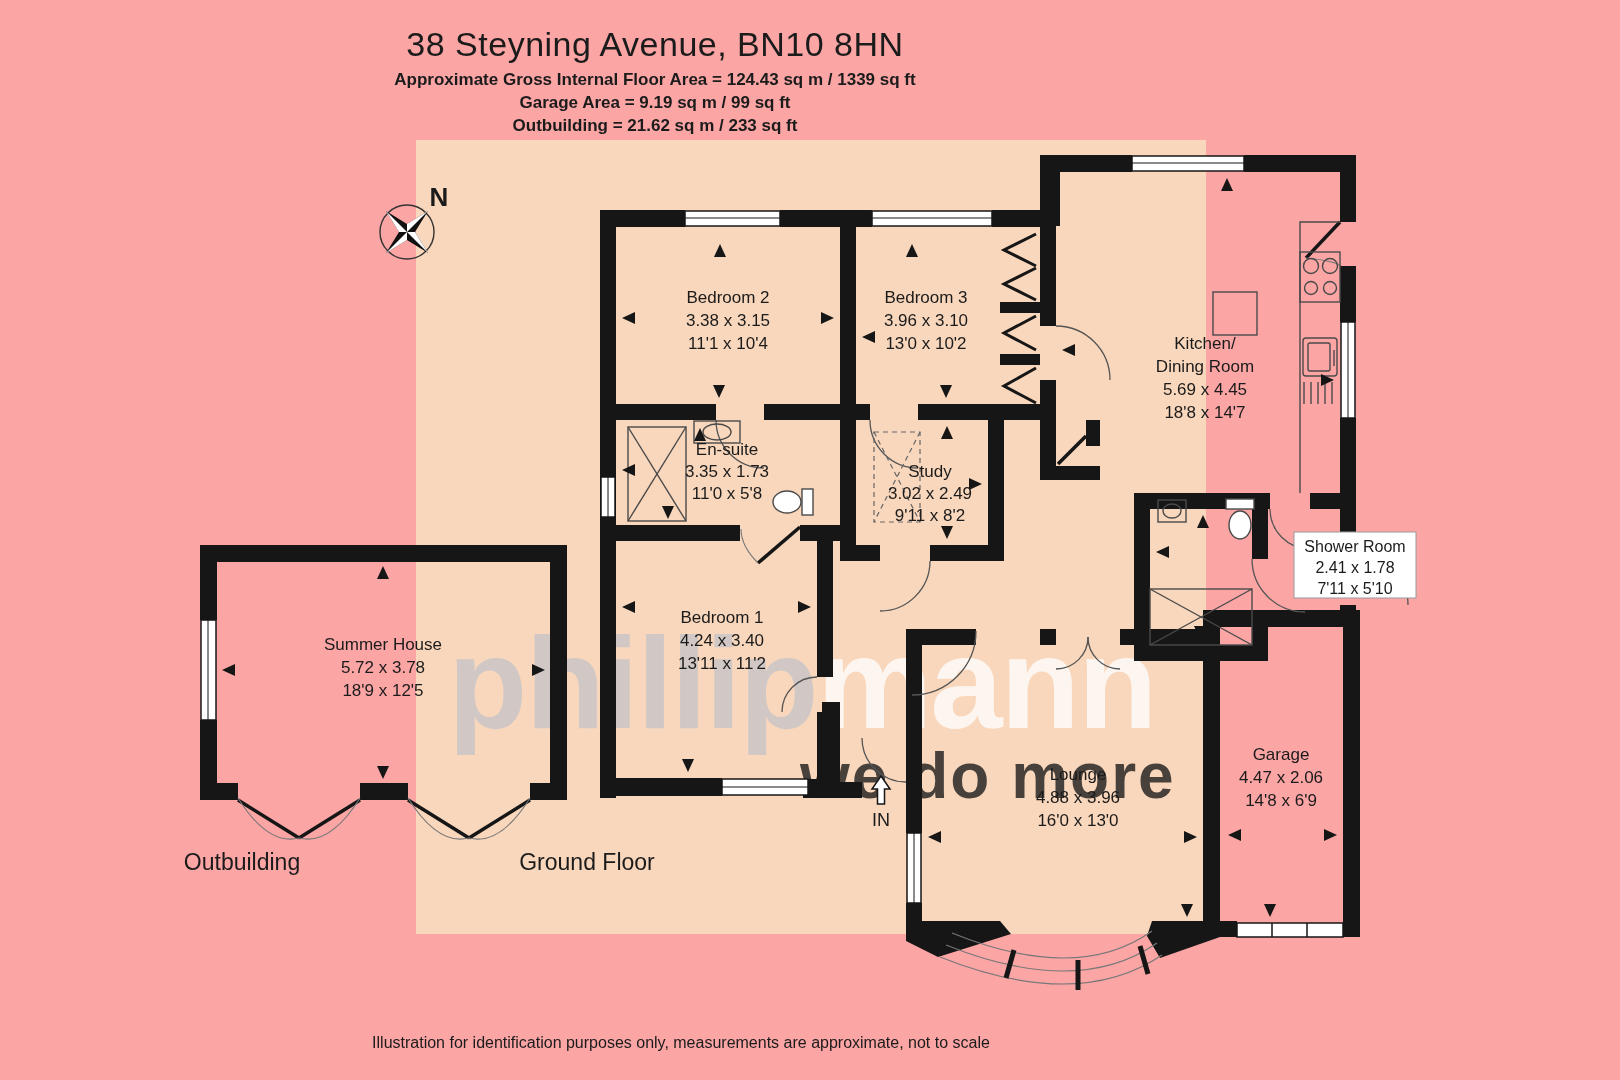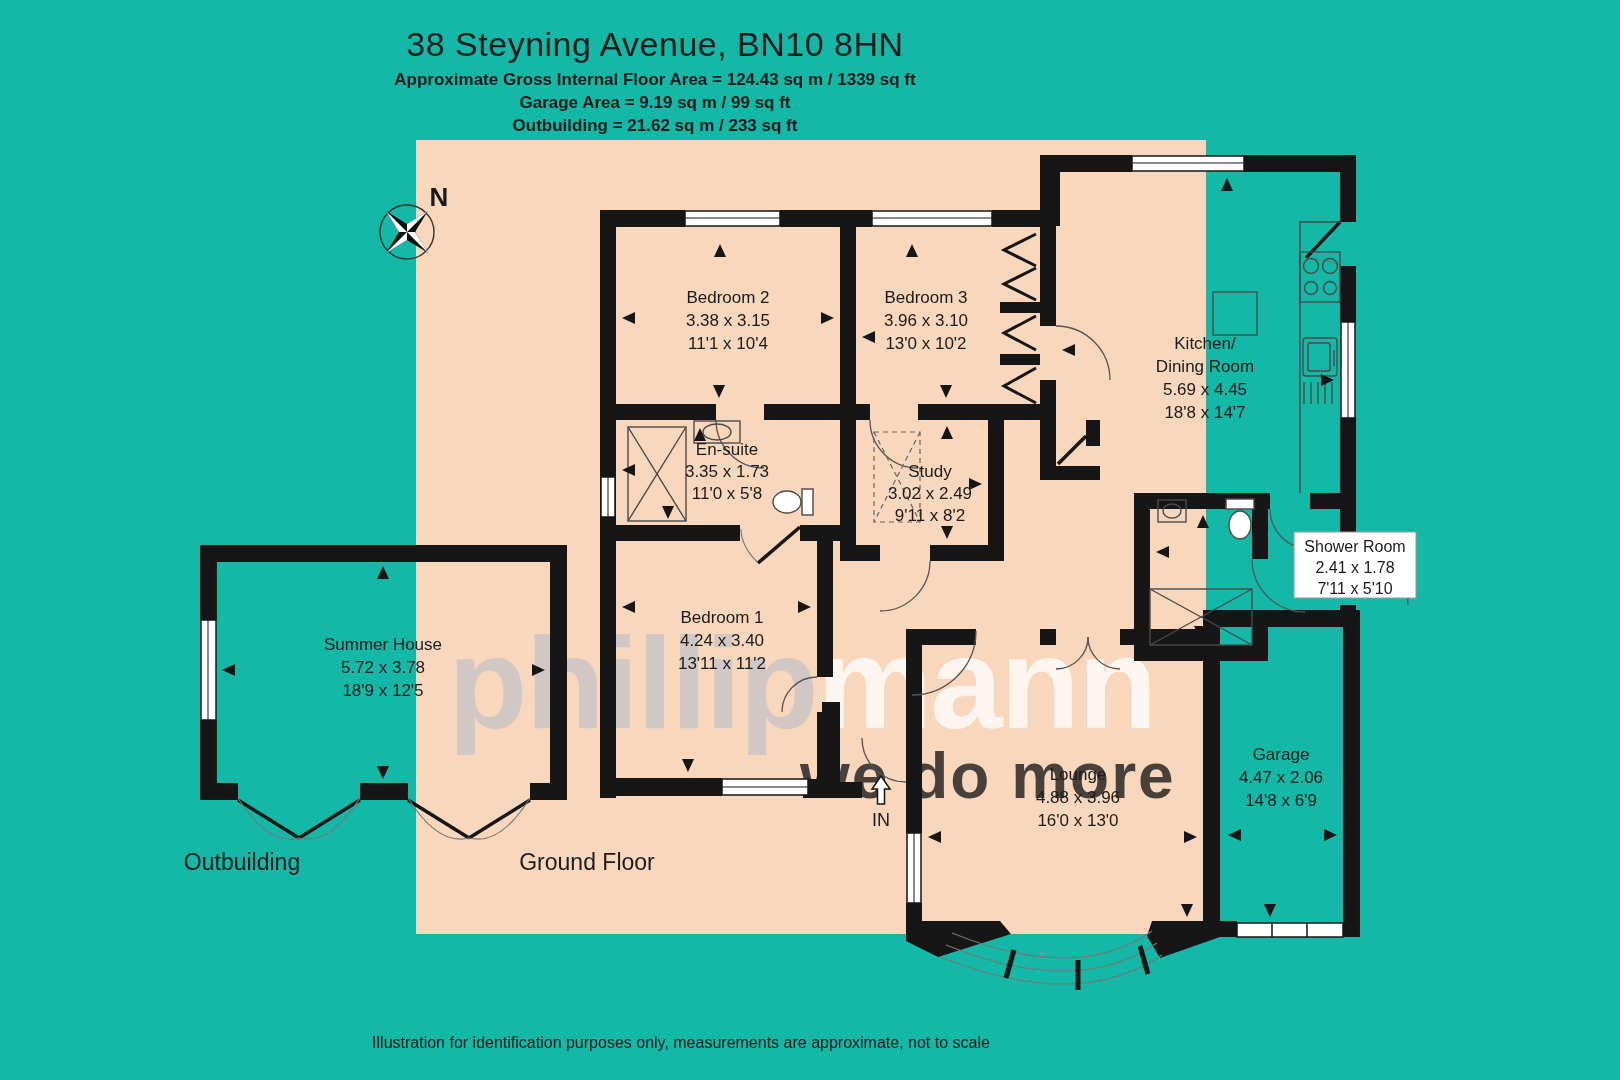--- a/index.html
+++ b/index.html
@@ -1,16 +1,16 @@
 <!DOCTYPE html>
 <html><head>
 <meta charset="utf-8">
 <style>
   html,body{margin:0;padding:0;background:#ffffff;}
-  .canvas{position:relative;width:1620px;height:1080px;background:#14b8a6;overflow:hidden;
+  .canvas{position:relative;width:1620px;height:1080px;background:#fca5a5;overflow:hidden;
           font-family:"Liberation Sans", sans-serif;text-align:right;}
   svg{position:absolute;left:0;top:0;}
   text{fill:#1b1b1b;}
   .title{font-size:34px;letter-spacing:.5px;}
   .arealine{font-size:17px;font-weight:bold;}
   .roomlabel{font-size:17px;}
   .biglabel{font-size:23px;}
   .footer{font-size:16px;}
   .inlabel{font-size:18px;}
   .nlabel{font-size:26px;font-weight:bold;}

